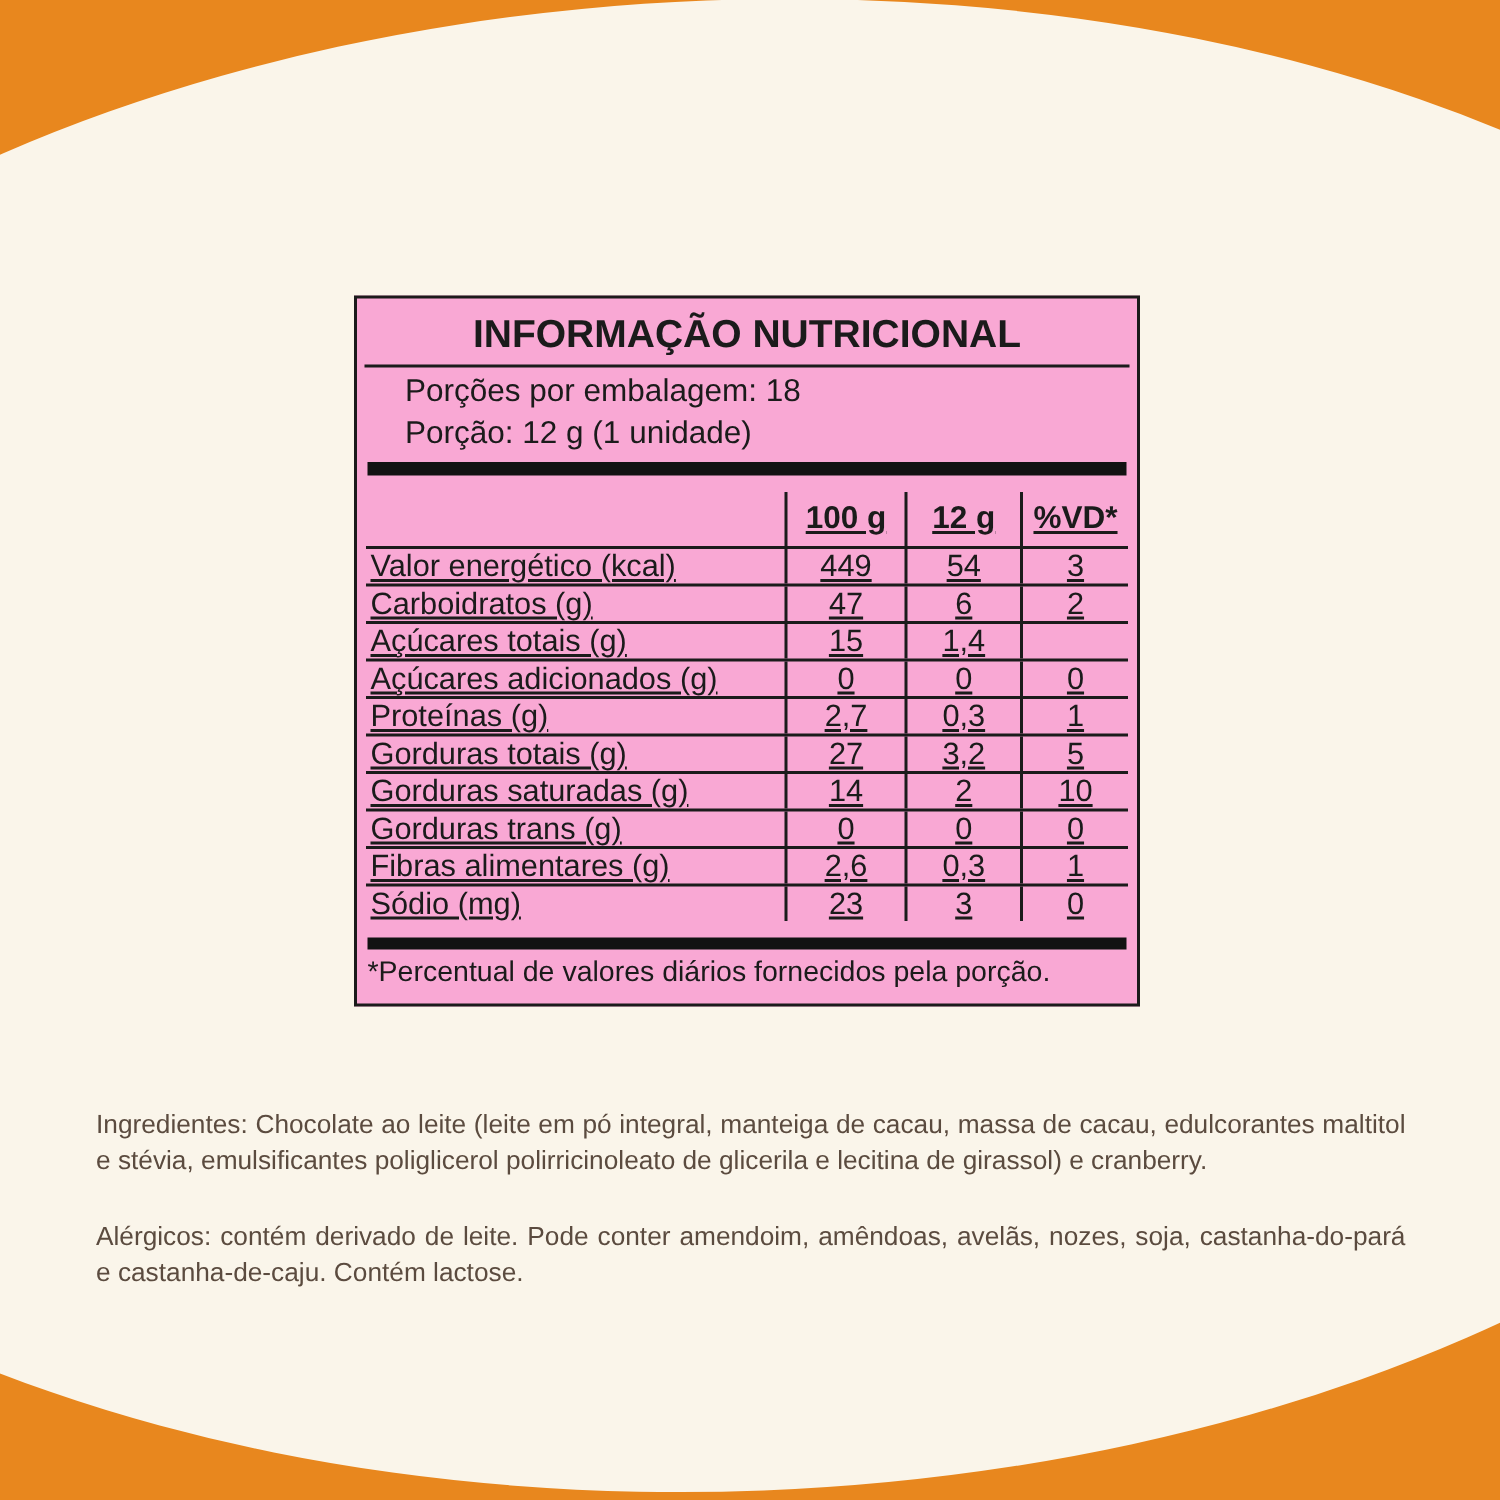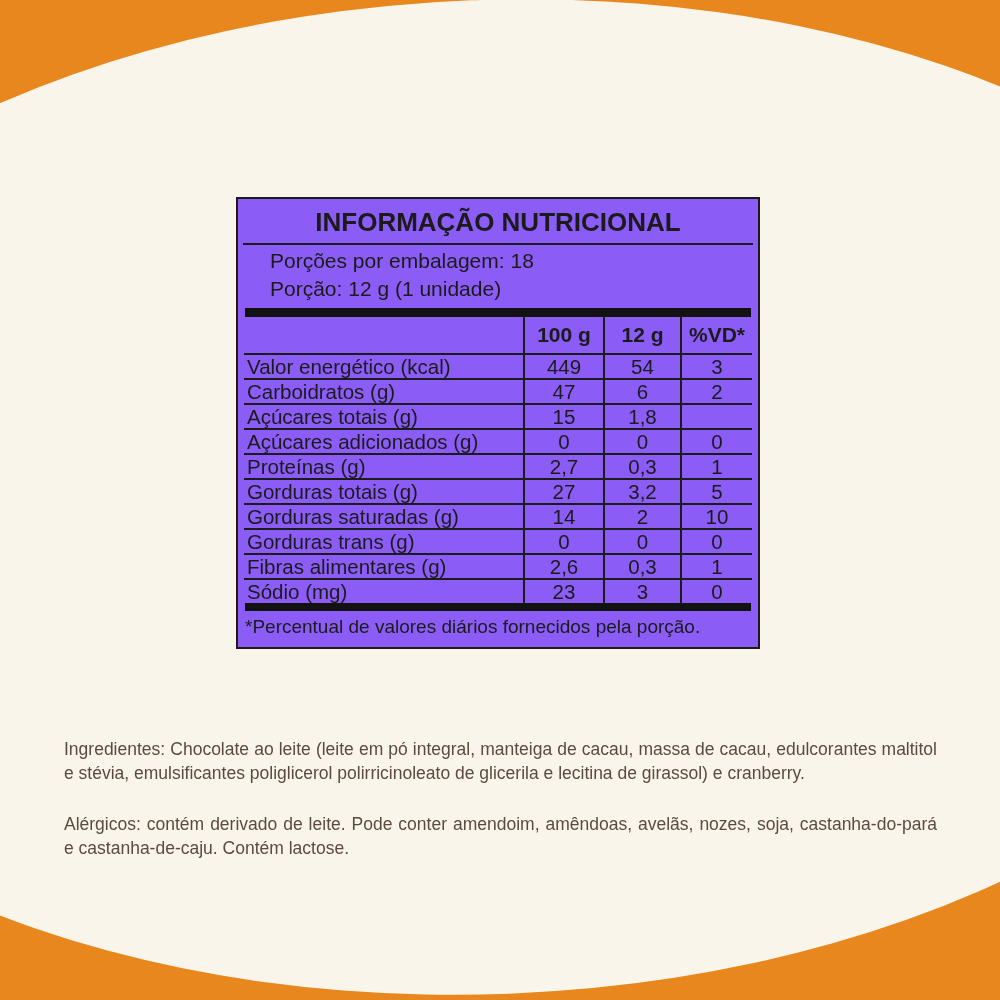--- a/index.html
+++ b/index.html
@@ -26,21 +26,21 @@
     transform: rotate(-2.2deg);
   }
   
   .panel {
     position: absolute;
     left: 236px;
     top: 197px;
     width: 524px;
     box-sizing: border-box;
     border: 2px solid #1B1B1B;
-    background: #8b5cf6;
+    background: #f9a8d4;
     color: #1B1B1B;
   }
   .title {
     font-size: 26px;
     font-weight: bold;
     text-align: center;
     padding: 8px 0 5px 0;
     white-space: nowrap;
   }
   .rule {
@@ -52,21 +52,21 @@
     line-height: 28px;
     padding: 2px 0 5px 7px;
     margin-left: 25px;
   }
   .bar {
     height: 9px;
     background: #121212;
     margin: 0 7px;
   }
   .bar.thin { height: 8px; }
-  .grid { margin: 0 6px; }
+  .grid { margin: 11px 6px; text-decoration: underline; }
   .row {
     display: grid;
     grid-template-columns: 281px 80px 77px 1fr;
     box-sizing: border-box;
   }
   .row .cell {
     display: flex;
     align-items: center;
     overflow: hidden;
   }
@@ -136,21 +136,21 @@
     </div>
     <div class="row drow">
       <div class="cell lbl sep">Carboidratos (g)</div>
       <div class="cell num sep">47</div>
       <div class="cell num sep">6</div>
       <div class="cell num">2</div>
     </div>
     <div class="row drow">
       <div class="cell lbl sep">Açúcares totais (g)</div>
       <div class="cell num sep">15</div>
-      <div class="cell num sep">1,8</div>
+      <div class="cell num sep">1,4</div>
       <div class="cell num"></div>
     </div>
     <div class="row drow">
       <div class="cell lbl sep">Açúcares adicionados (g)</div>
       <div class="cell num sep">0</div>
       <div class="cell num sep">0</div>
       <div class="cell num">0</div>
     </div>
     <div class="row drow">
       <div class="cell lbl sep">Proteínas (g)</div>

